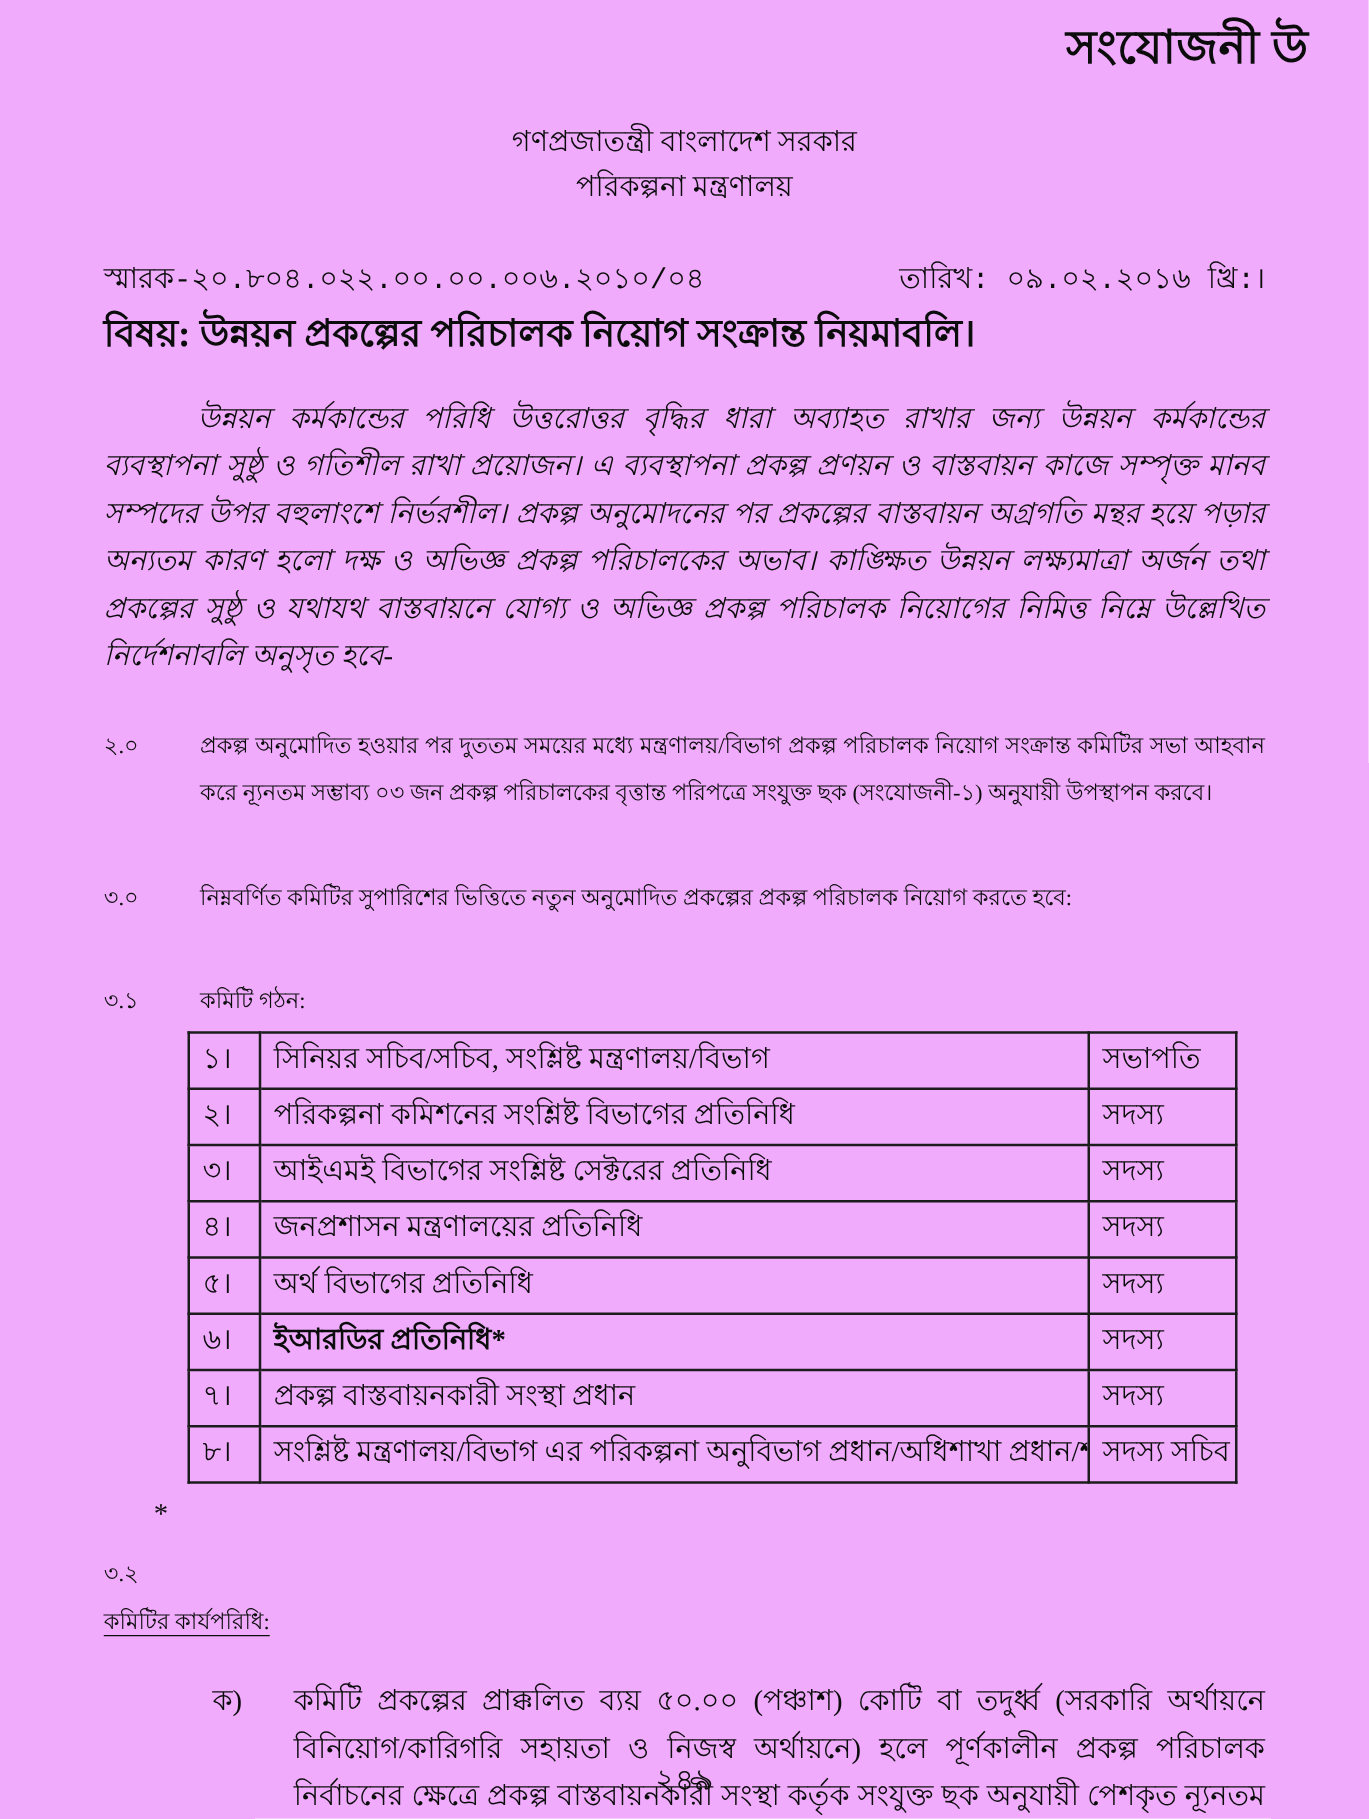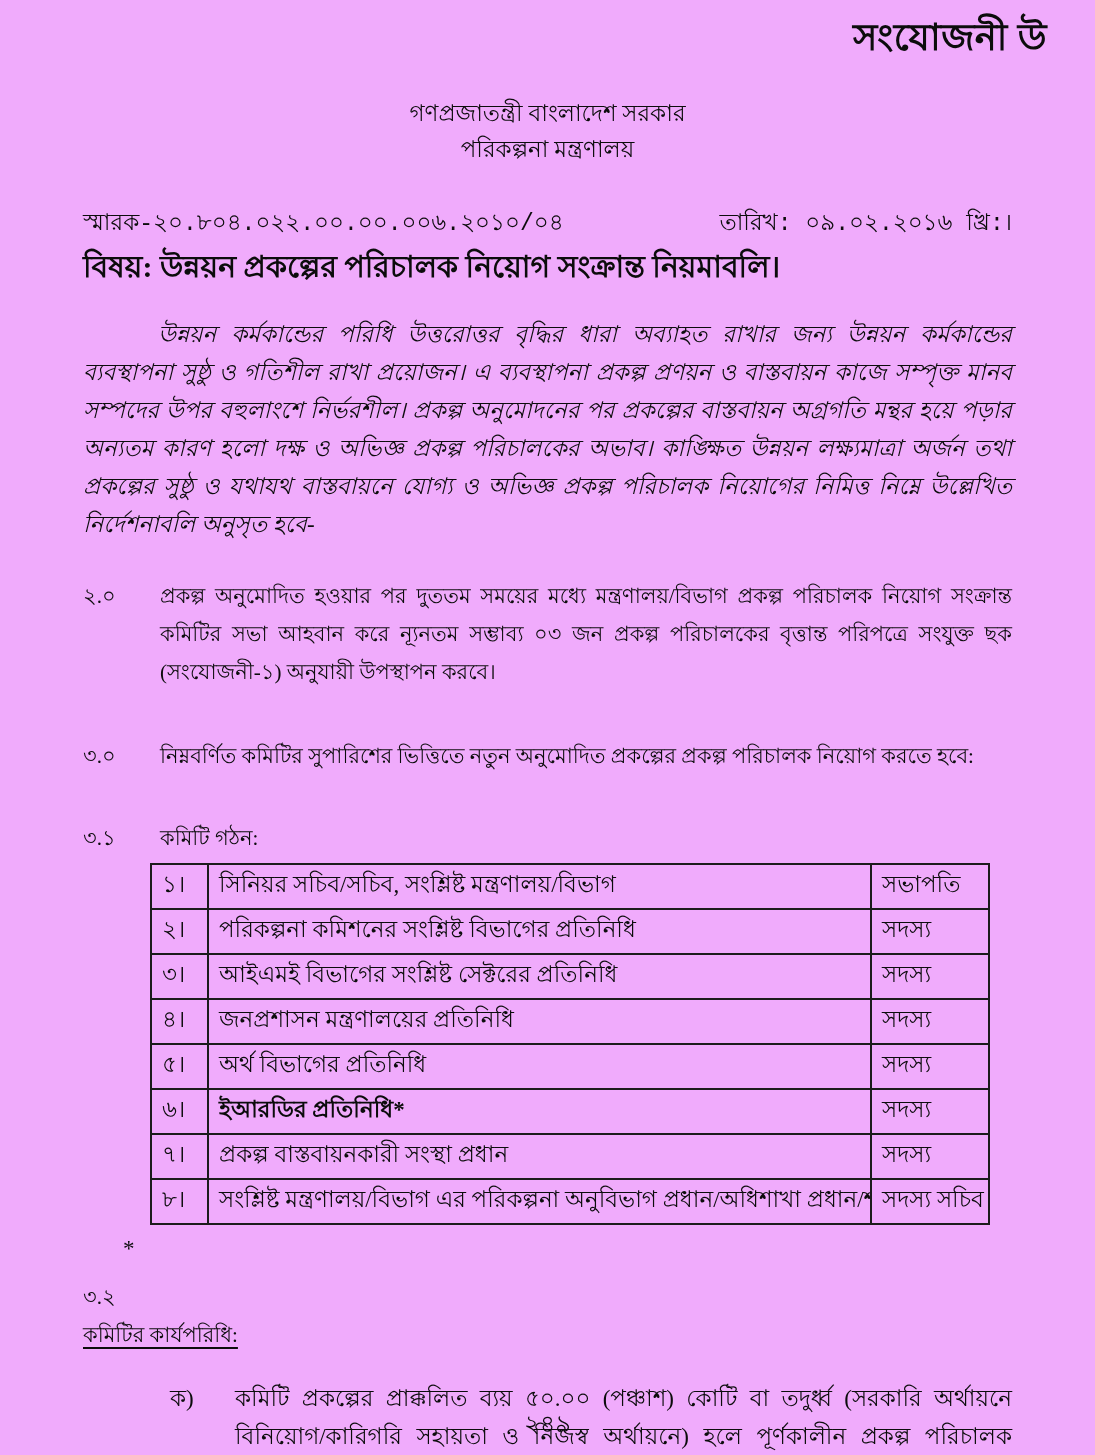--- a/index.html
+++ b/index.html
@@ -46,21 +46,21 @@
   .intro {
     margin-top:22px;
     font-size:23px;
     line-height:38px;
     text-align:justify;
     text-indent:75px;
     font-style:italic;
   }
   .section {
     display:flex;
-    font-size:21px;
+    font-size:18px;
     line-height:38px;
   }
   .sec-20 { margin-top:33px; }
   .sec-30 { margin-top:46px; }
   .sec-31 { margin-top:44px; }
   .sec-32 { margin-top:12px;flex-direction:column; }
   .sec-num { width:77px; flex-shrink:0; }
   .sec-body { flex:1; text-align:justify; }
   .sec-title { text-align:left; }
   .underlined { text-decoration:underline; text-underline-offset:5px; }

